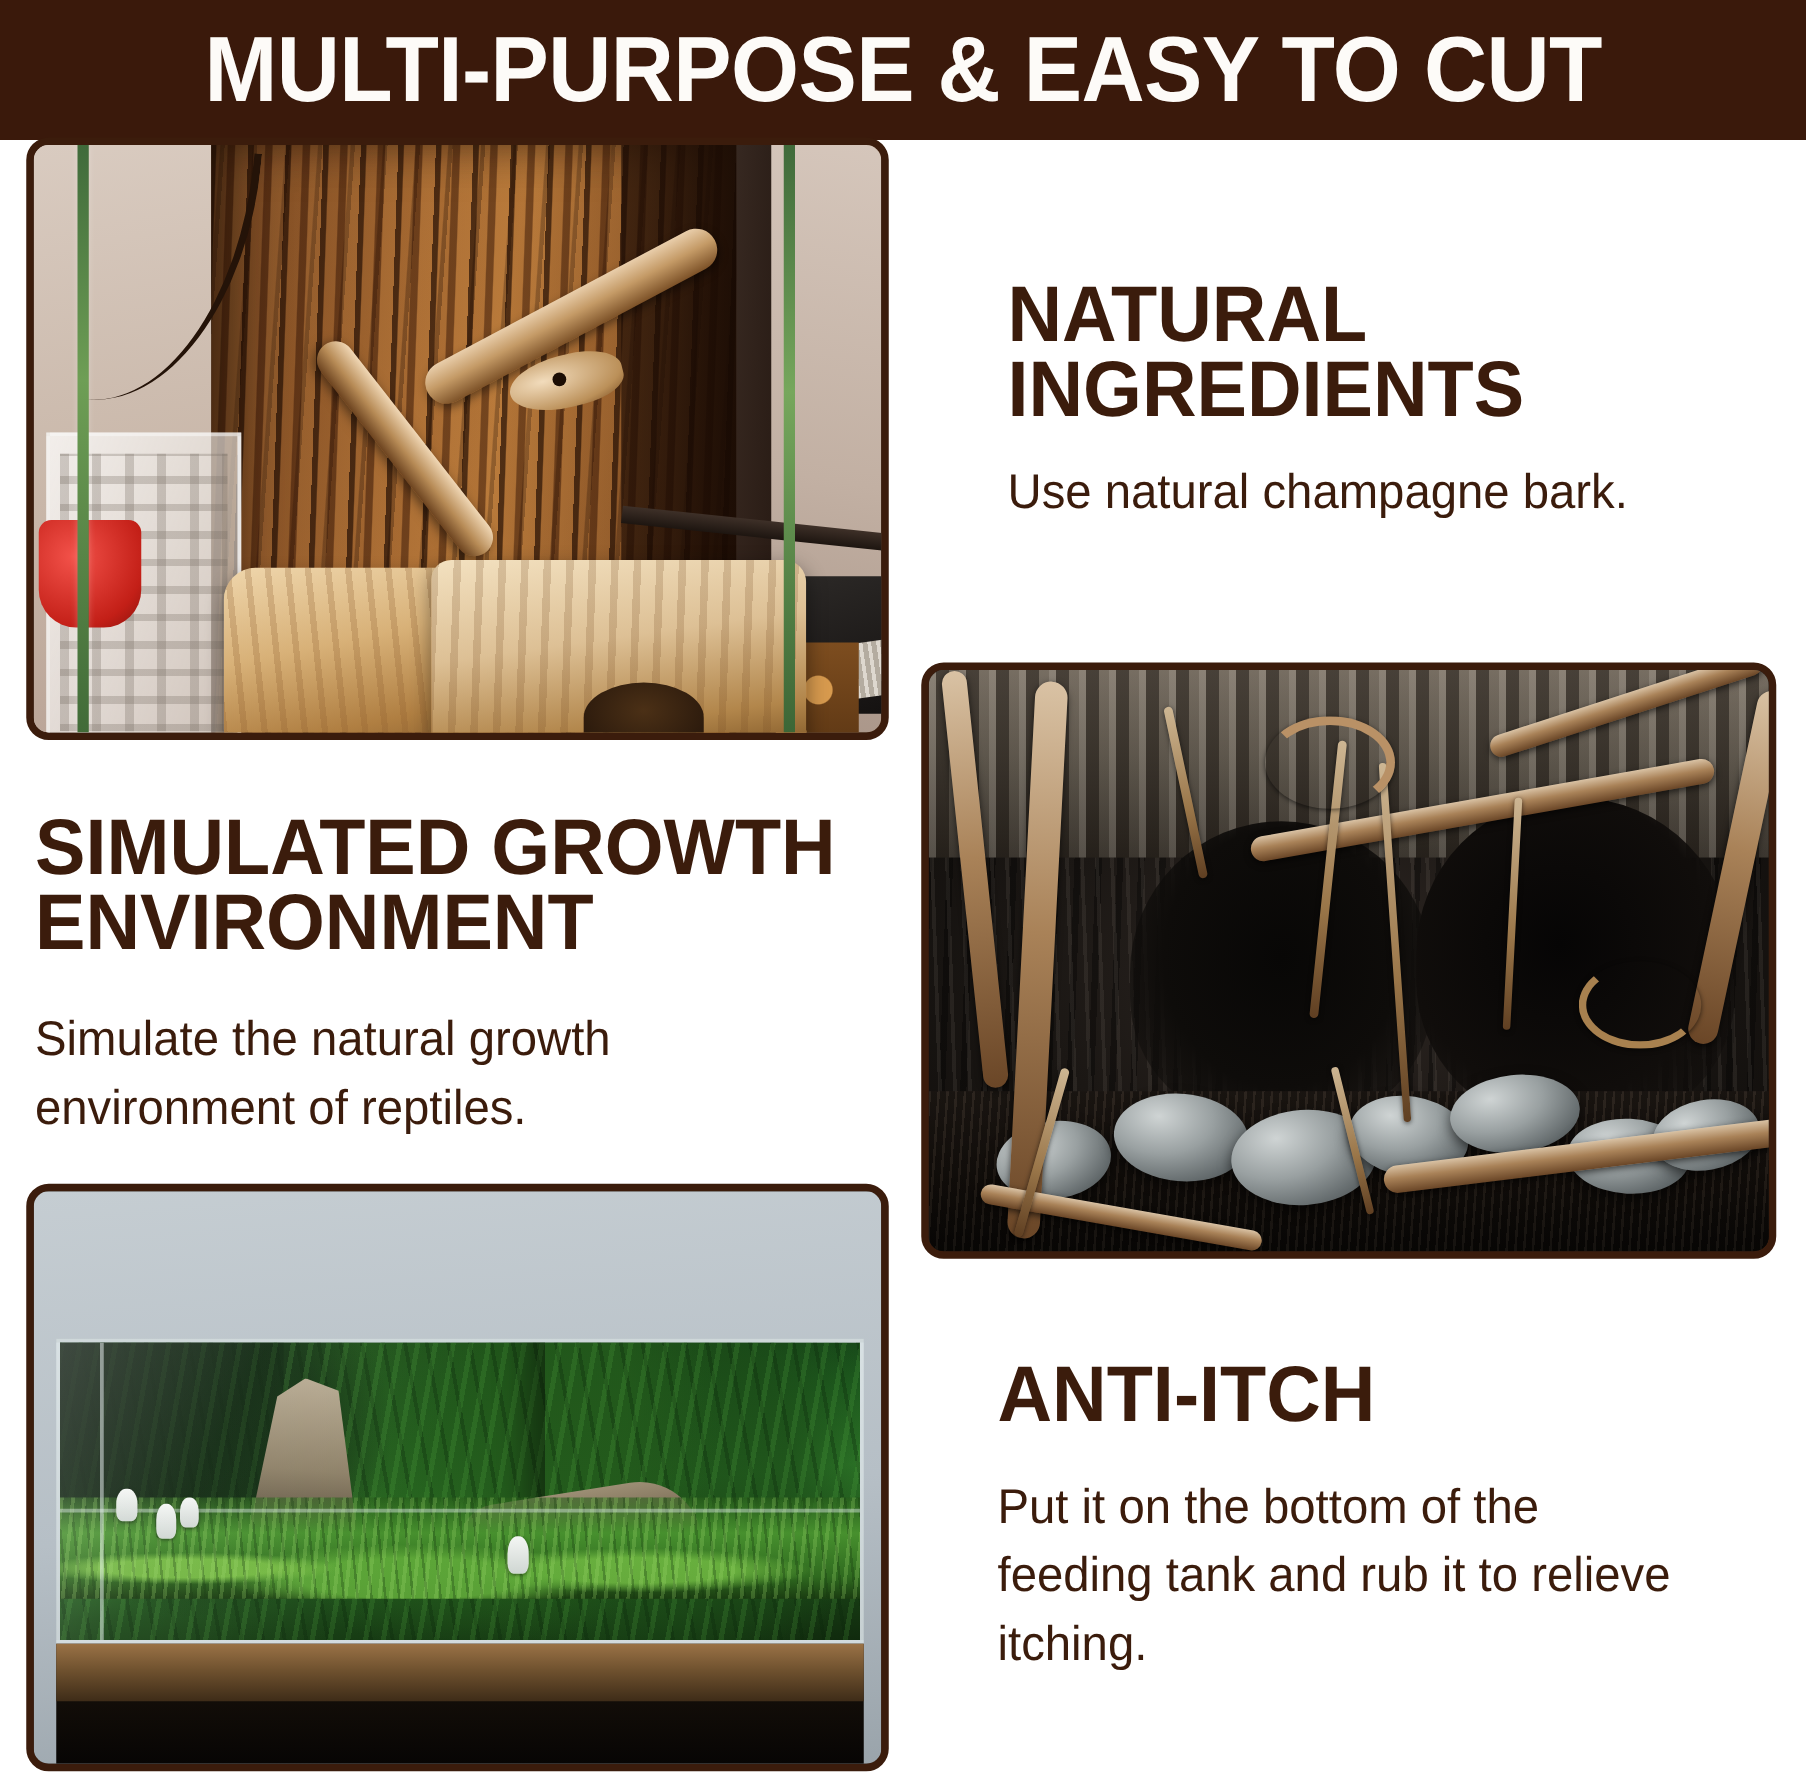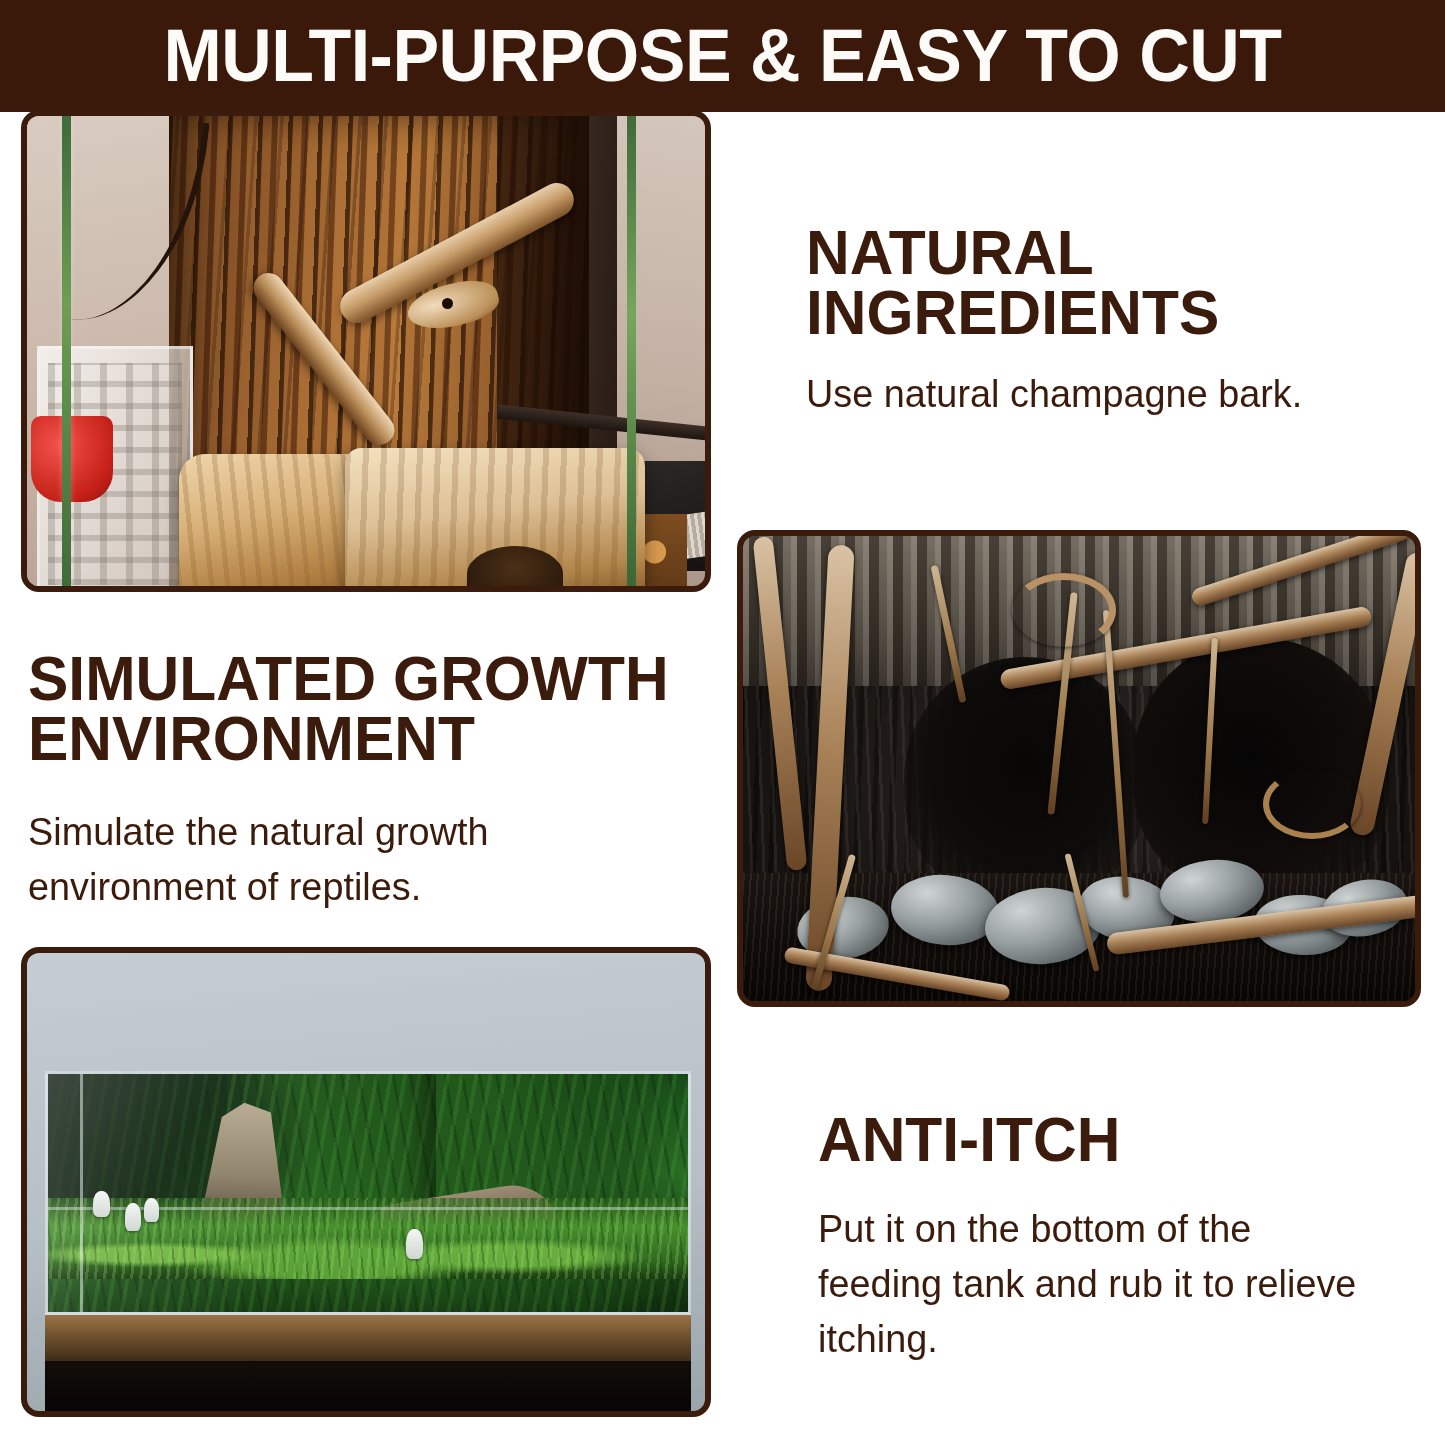--- a/index.html
+++ b/index.html
@@ -83,21 +83,21 @@
     transform: scaleX(0.97);
     transform-origin: left top;
   }
 
   #tb-natural      { left: 806px; top: 222px;  width: 600px; }
   #tb-natural .feature-body { margin-top: 24px; }
 
   #tb-simulated    { left: 28px;  top: 648px;  width: 690px; }
   #tb-simulated .feature-body { margin-top: 36px; }
 
-  #tb-antiitch     { left: 818px; top: 1086px; width: 560px; margin-top: 23px; }
+  #tb-antiitch     { left: 798px; top: 1086px; width: 560px; }
   #tb-antiitch .feature-body { margin-top: 32px; }
 
   
 
   
   .s1-bg {
     position: absolute; inset: 0;
     background:
       linear-gradient(100deg, #cbbdb4 0%, #d8c9bd 14%, #cdbdb0 20%, #b9a79a 26%, #a08a78 31%, #7d5b3c 36%, #6b4526 100%);
   }

